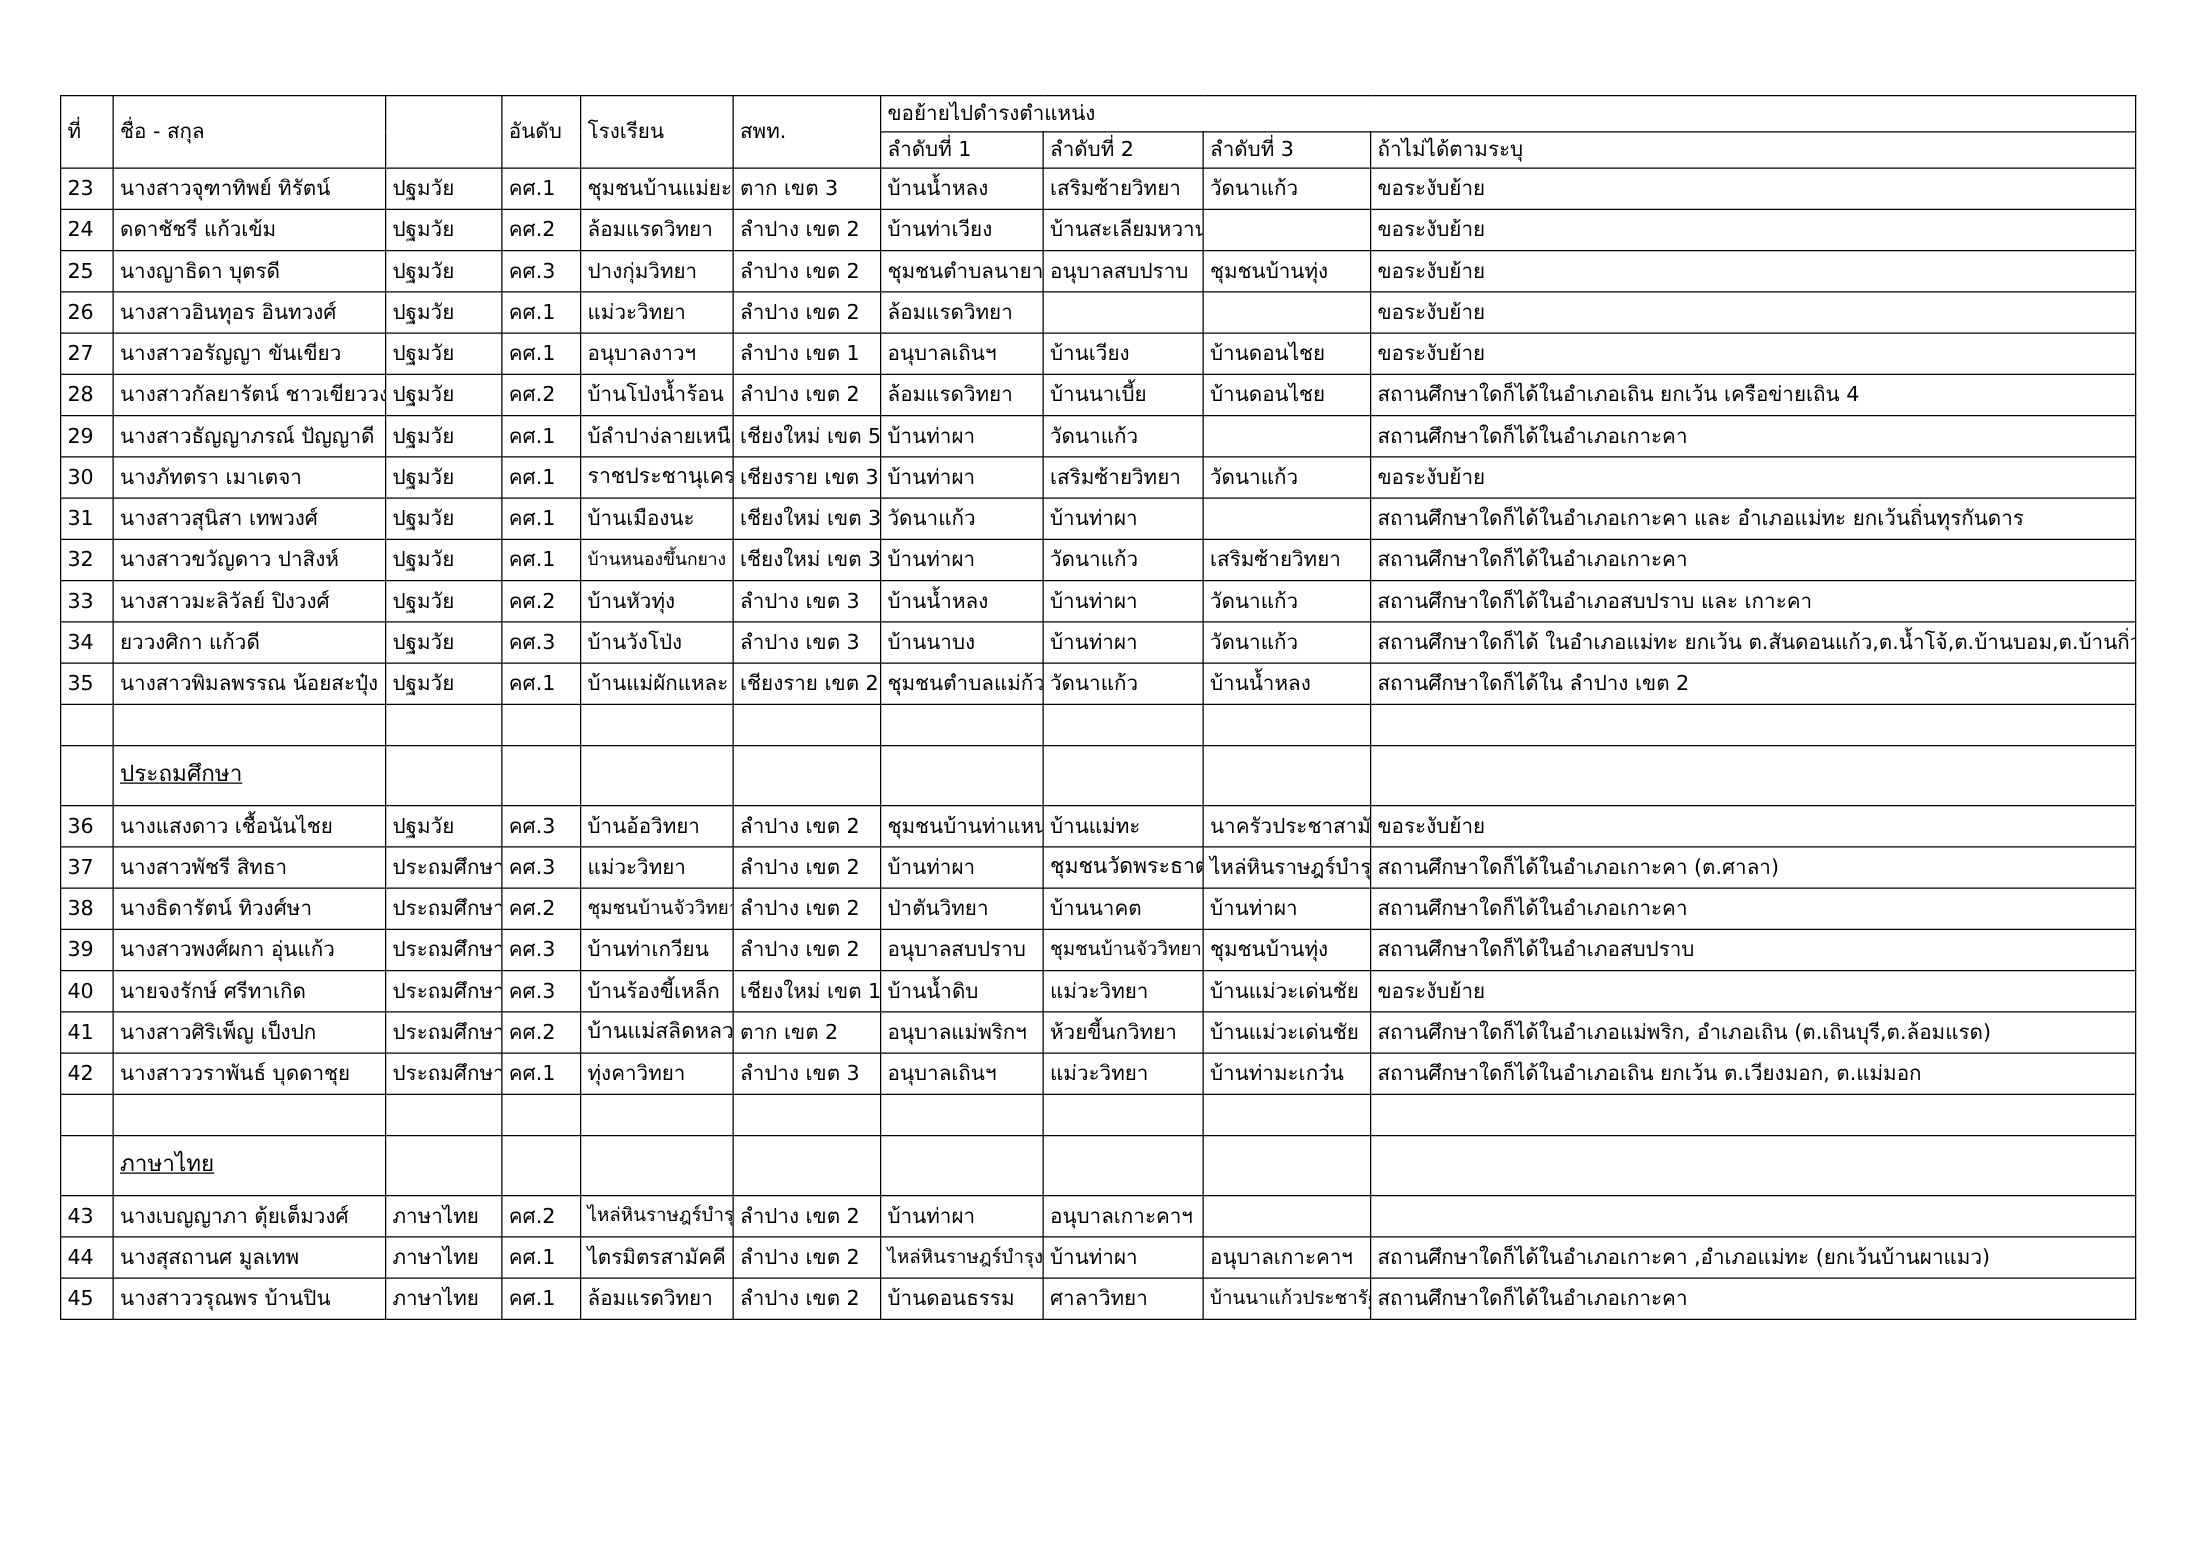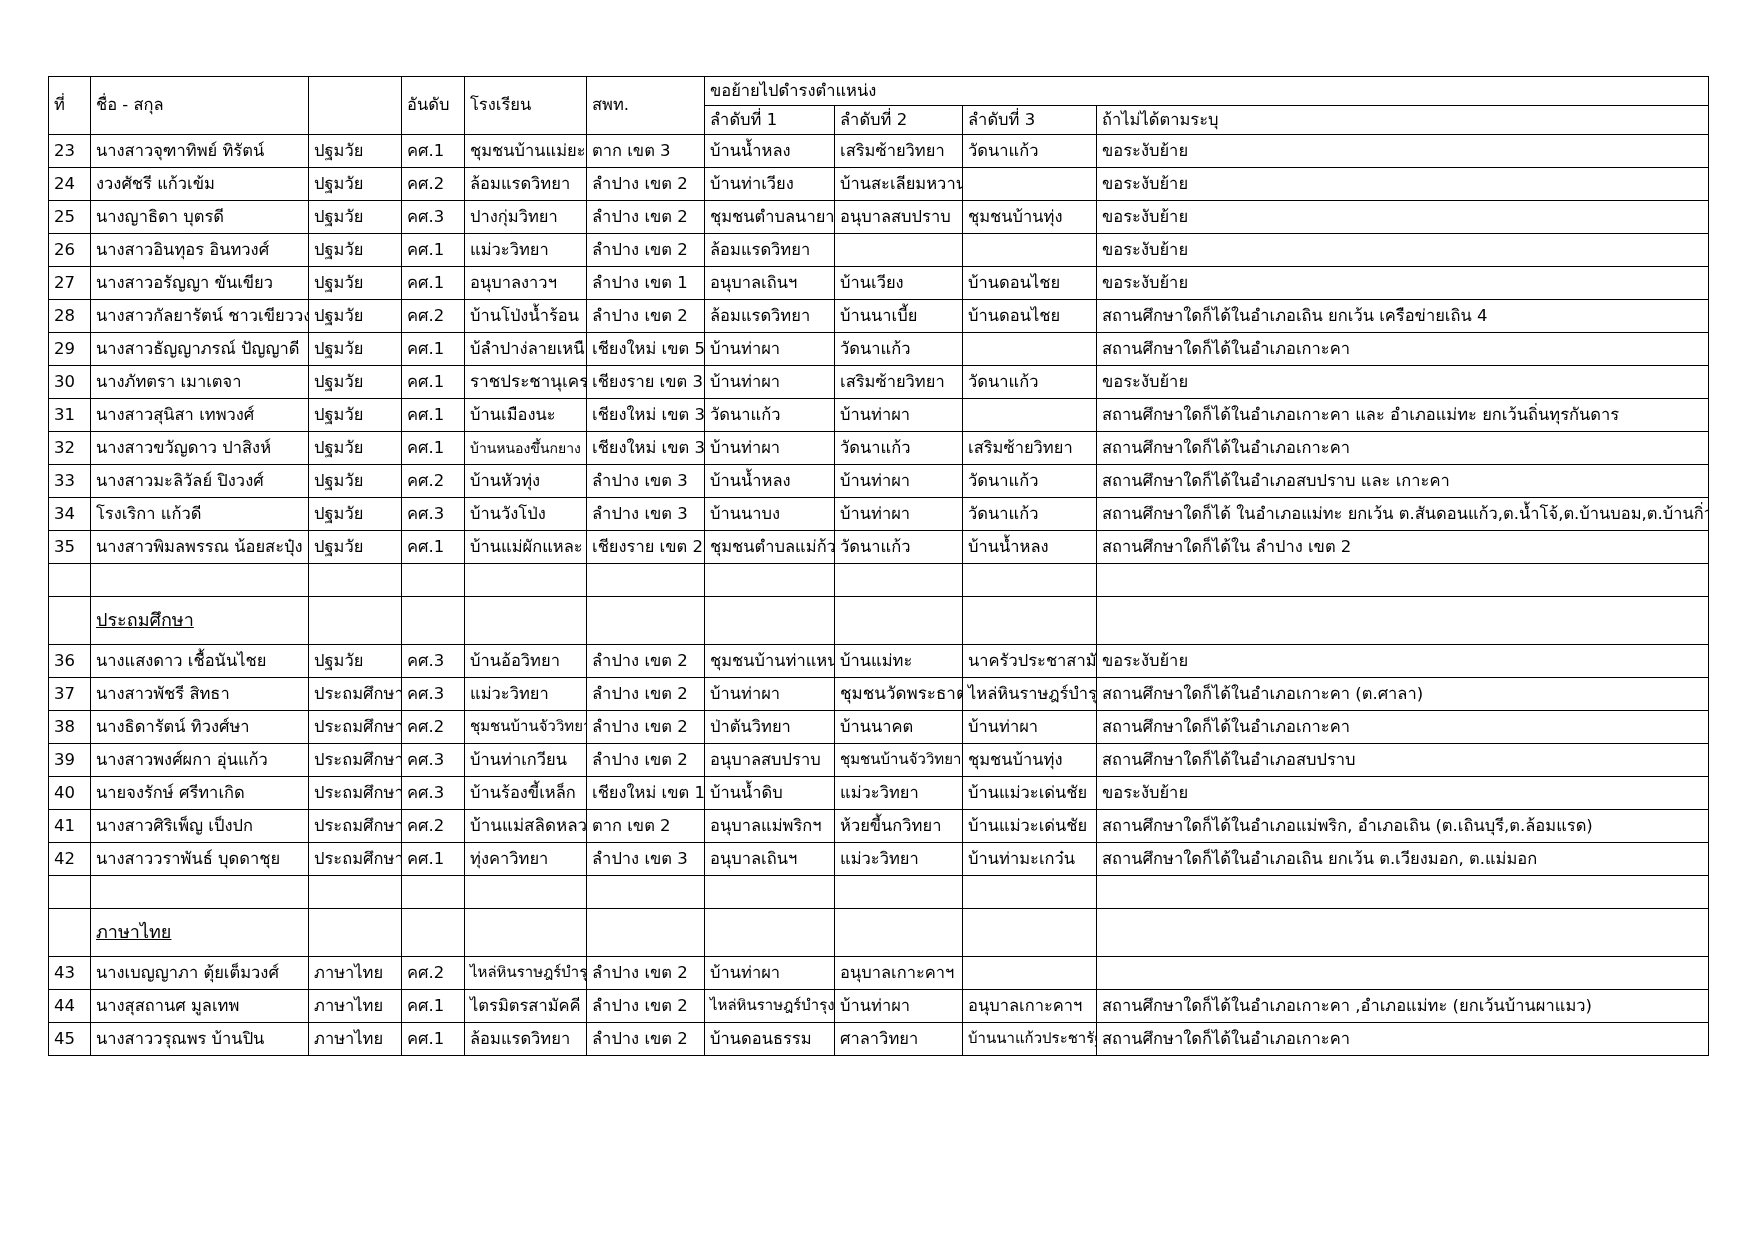--- a/index.html
+++ b/index.html
@@ -112,21 +112,21 @@
           <td class="c-rank center">คศ.1</td>
           <td class="c-school">ชุมชนบ้านแม่ยะ</td>
           <td class="c-area">ตาก เขต 3</td>
           <td class="c-ch1">บ้านน้ำหลง</td>
           <td class="c-ch2">เสริมซ้ายวิทยา</td>
           <td class="c-ch3">วัดนาแก้ว</td>
           <td class="c-note">ขอระงับย้าย</td>
         </tr>
         <tr class="row-cell">
           <td class="c-no center">24</td>
-          <td class="c-name">งวงศัชรี  แก้วเข้ม</td>
+          <td class="c-name">ดดาชัชรี  แก้วเข้ม</td>
           <td class="c-level">ปฐมวัย</td>
           <td class="c-rank center">คศ.2</td>
           <td class="c-school">ล้อมแรดวิทยา</td>
           <td class="c-area">ลำปาง เขต 2</td>
           <td class="c-ch1">บ้านท่าเวียง</td>
           <td class="c-ch2">บ้านสะเลียมหวาน</td>
           <td class="c-ch3"></td>
           <td class="c-note">ขอระงับย้าย</td>
         </tr>
         <tr class="row-cell">
@@ -232,21 +232,21 @@
           <td class="c-rank center">คศ.2</td>
           <td class="c-school">บ้านหัวทุ่ง</td>
           <td class="c-area">ลำปาง เขต 3</td>
           <td class="c-ch1">บ้านน้ำหลง</td>
           <td class="c-ch2">บ้านท่าผา</td>
           <td class="c-ch3">วัดนาแก้ว</td>
           <td class="c-note">สถานศึกษาใดก็ได้ในอำเภอสบปราบ และ เกาะคา</td>
         </tr>
         <tr class="row-cell">
           <td class="c-no center">34</td>
-          <td class="c-name">โรงเริกา  แก้วดี</td>
+          <td class="c-name">ยววงศิกา  แก้วดี</td>
           <td class="c-level">ปฐมวัย</td>
           <td class="c-rank center">คศ.3</td>
           <td class="c-school">บ้านวังโป่ง</td>
           <td class="c-area">ลำปาง เขต 3</td>
           <td class="c-ch1">บ้านนาบง</td>
           <td class="c-ch2">บ้านท่าผา</td>
           <td class="c-ch3">วัดนาแก้ว</td>
           <td class="c-note">สถานศึกษาใดก็ได้ ในอำเภอแม่ทะ ยกเว้น ต.สันดอนแก้ว,ต.น้ำโจ้,ต.บ้านบอม,ต.บ้านกิ่ว</td>
         </tr>
         <tr class="row-cell">

